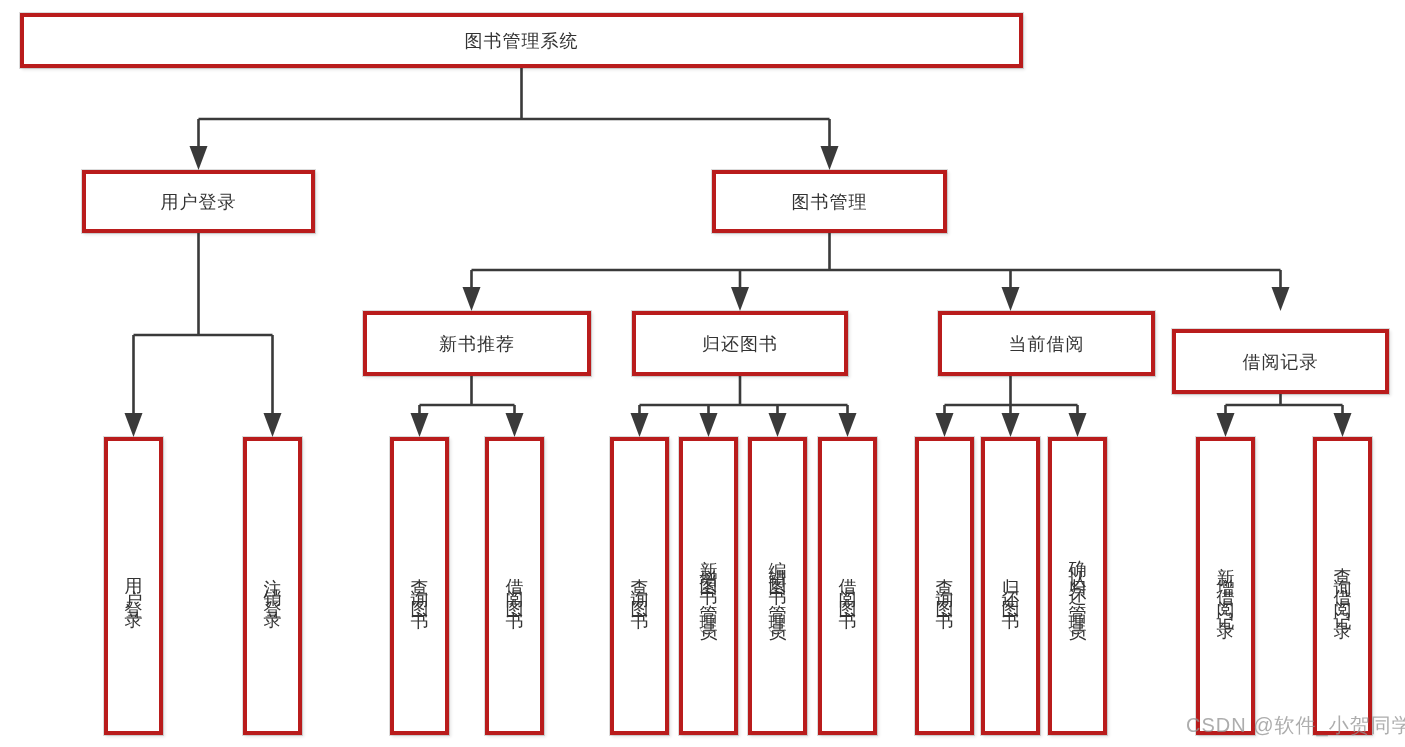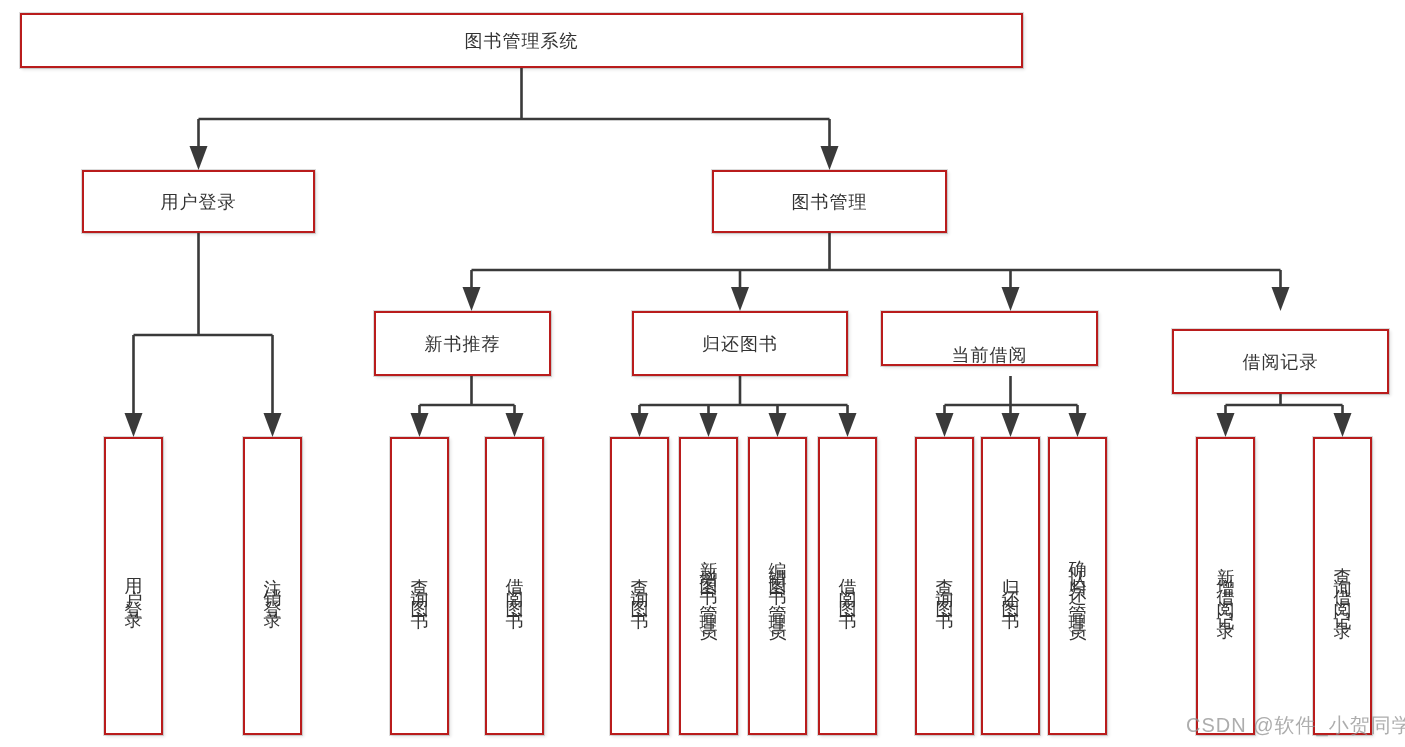--- a/index.html
+++ b/index.html
@@ -13,21 +13,21 @@
   }
   .wires {
     position: absolute;
     left: 0; top: 0;
     width: 1405px; height: 747px;
     pointer-events: none;
   }
   .node {
     position: absolute;
     background: #ffffff;
-    border: 2px solid #b91c1c;
+    border: 4px solid #b91c1c;
     box-sizing: border-box;
     display: flex;
     align-items: center;
     justify-content: center;
     color: #333333;
     box-shadow: 0 0 0 1px rgba(60,60,60,0.18), 2px 2px 3px rgba(0,0,0,0.10);
   }
   .hnode .lbl {
     font-size: 18px;
     letter-spacing: 1px;
@@ -85,27 +85,27 @@
     <span class="lbl">图书管理系统</span>
   </div>
 
   <div class="node hnode" style="left:82px; top:170px; width:233px; height:63px;">
     <span class="lbl">用户登录</span>
   </div>
   <div class="node hnode" style="left:712px; top:170px; width:235px; height:63px;text-align:right;">
     <span class="lbl">图书管理</span>
   </div>
 
-  <div class="node hnode" style="left:374px; top:311px; width:177px; height:65px;">
+  <div class="node hnode" style="left:363px; top:311px; width:228px; height:65px;">
     <span class="lbl">新书推荐</span>
   </div>
   <div class="node hnode" style="left:632px; top:311px; width:216px; height:65px;">
     <span class="lbl">归还图书</span>
   </div>
-  <div class="node hnode" style="left:881px; top:311px; width:217px; height:55px;align-items:flex-end;">
+  <div class="node hnode" style="left:938px; top:311px; width:217px; height:65px;">
     <span class="lbl">当前借阅</span>
   </div>
   <div class="node hnode" style="left:1172px; top:329px; width:217px; height:65px;">
     <span class="lbl">借阅记录</span>
   </div>
 
   <div class="node vnode" style="left:104px;">
     <span class="lbl">用户登录</span>
   </div>
   <div class="node vnode" style="left:243px;">

